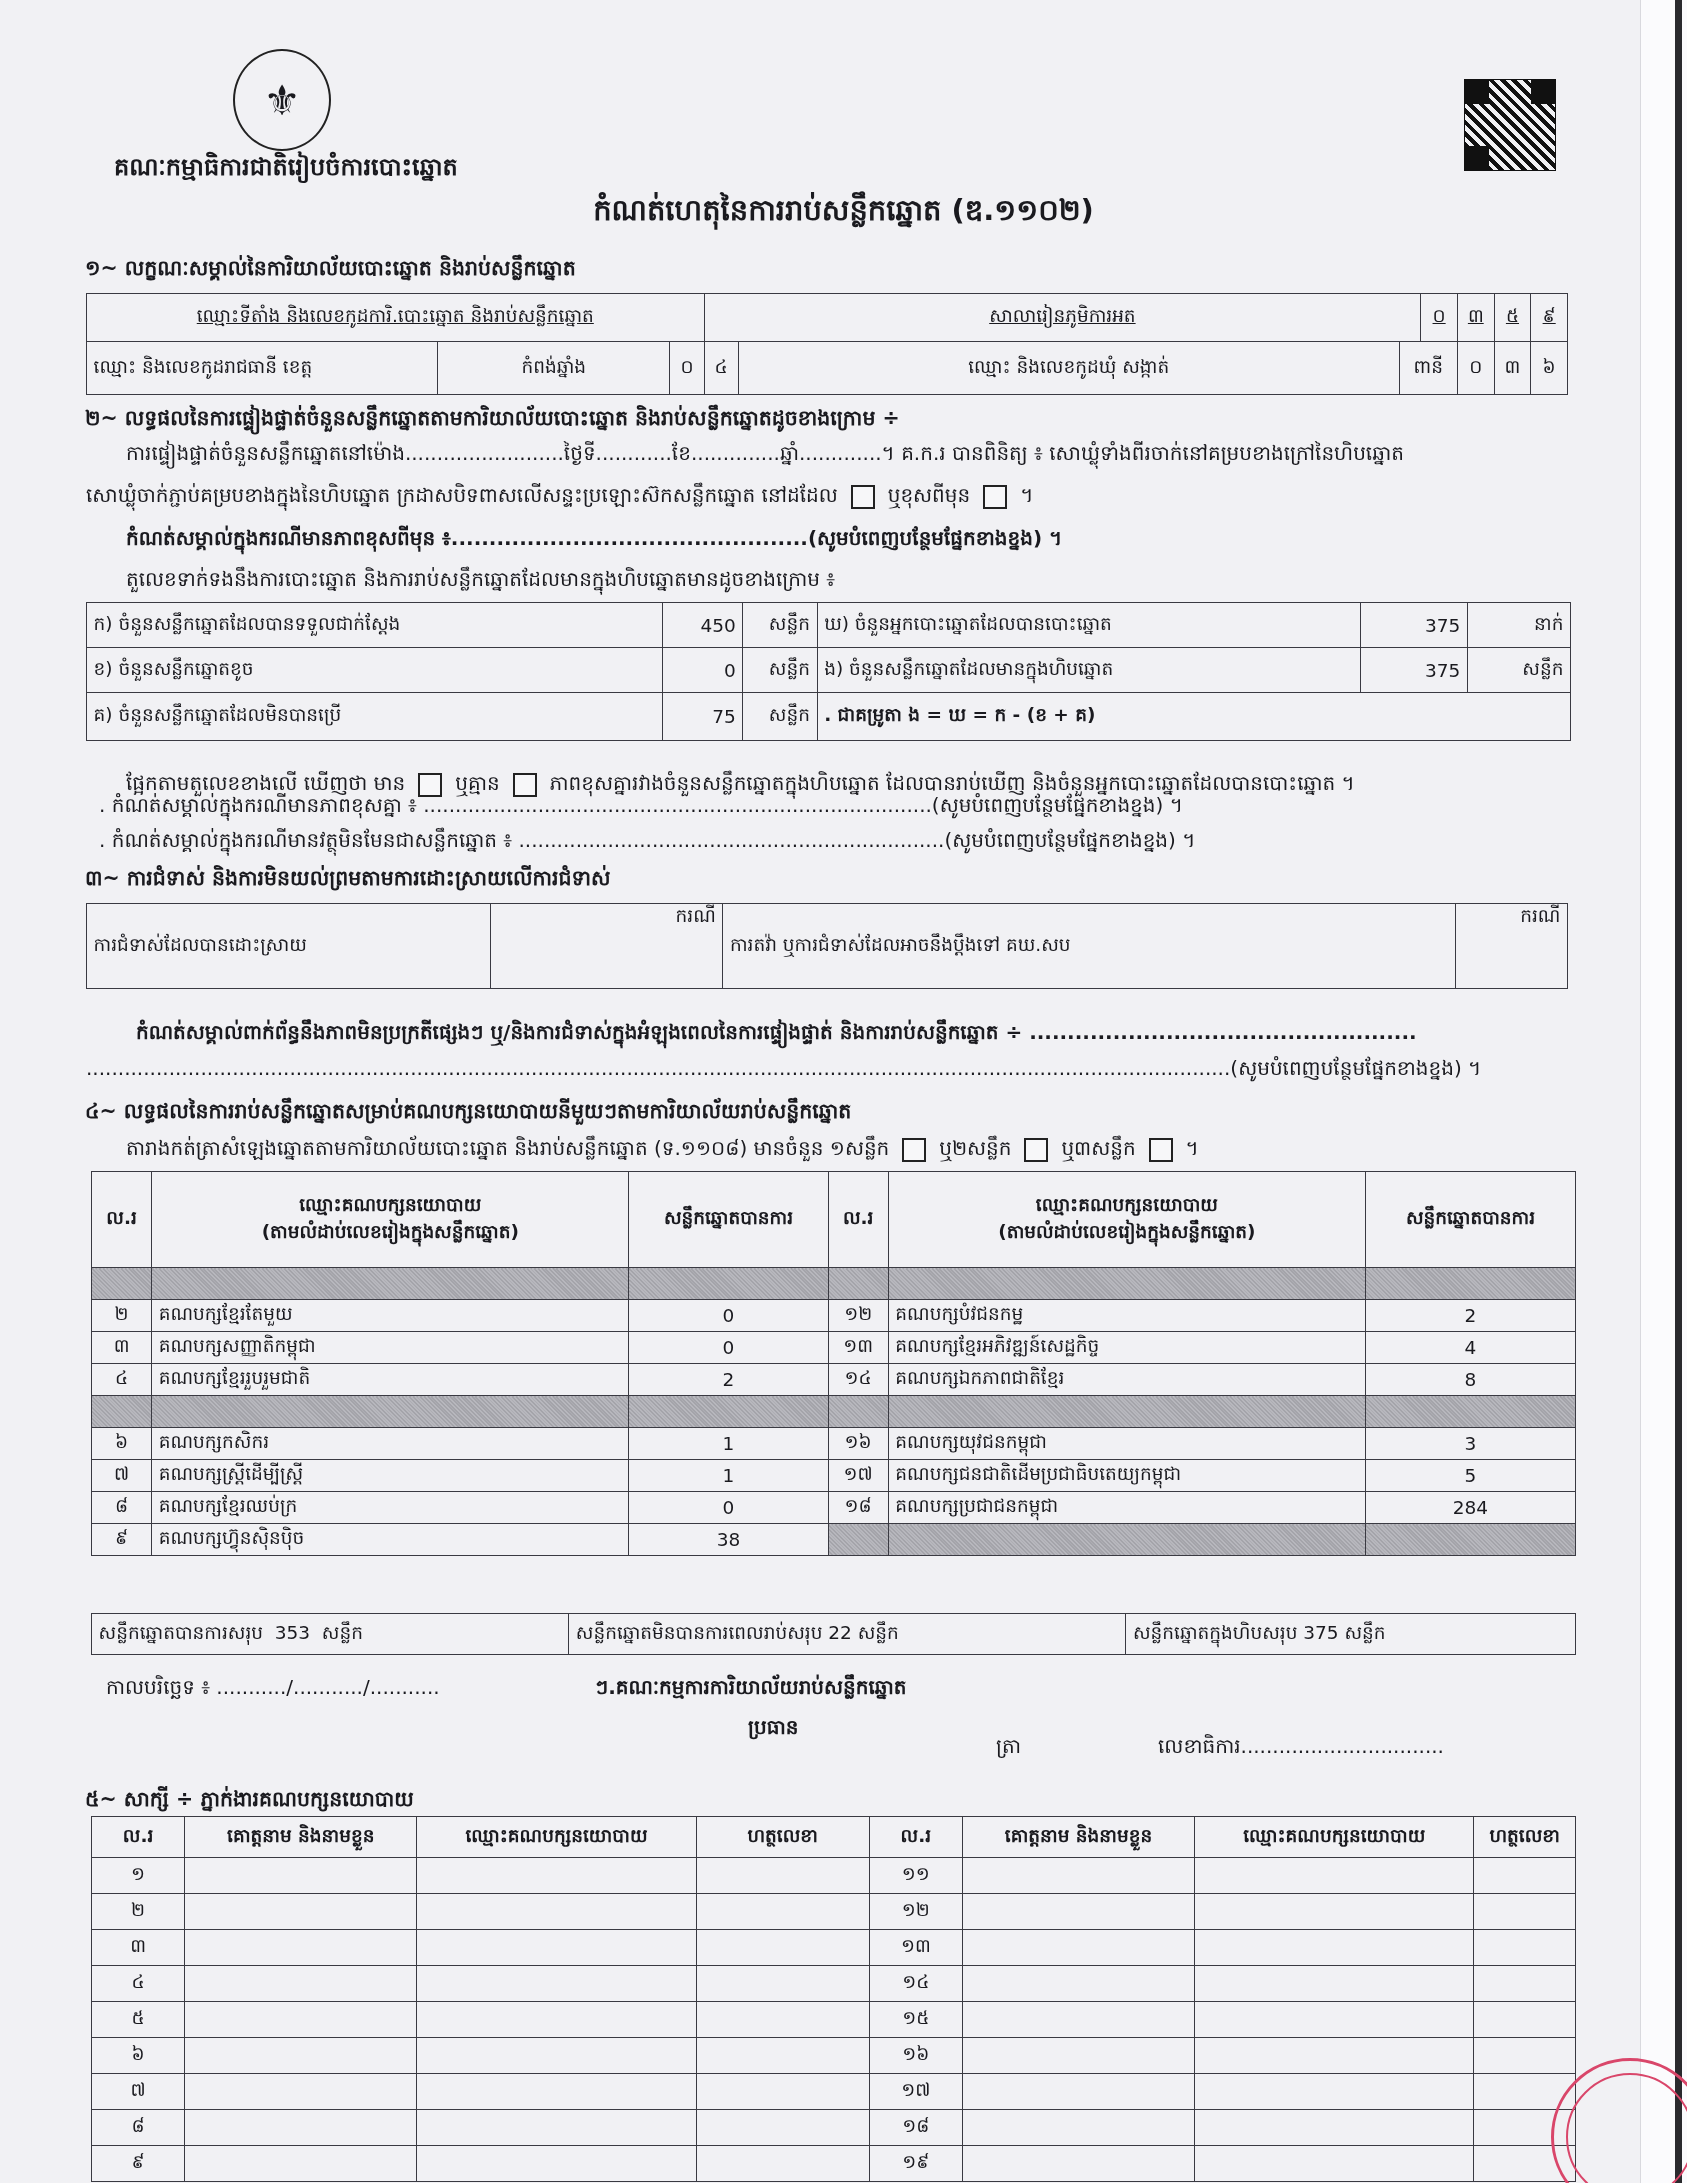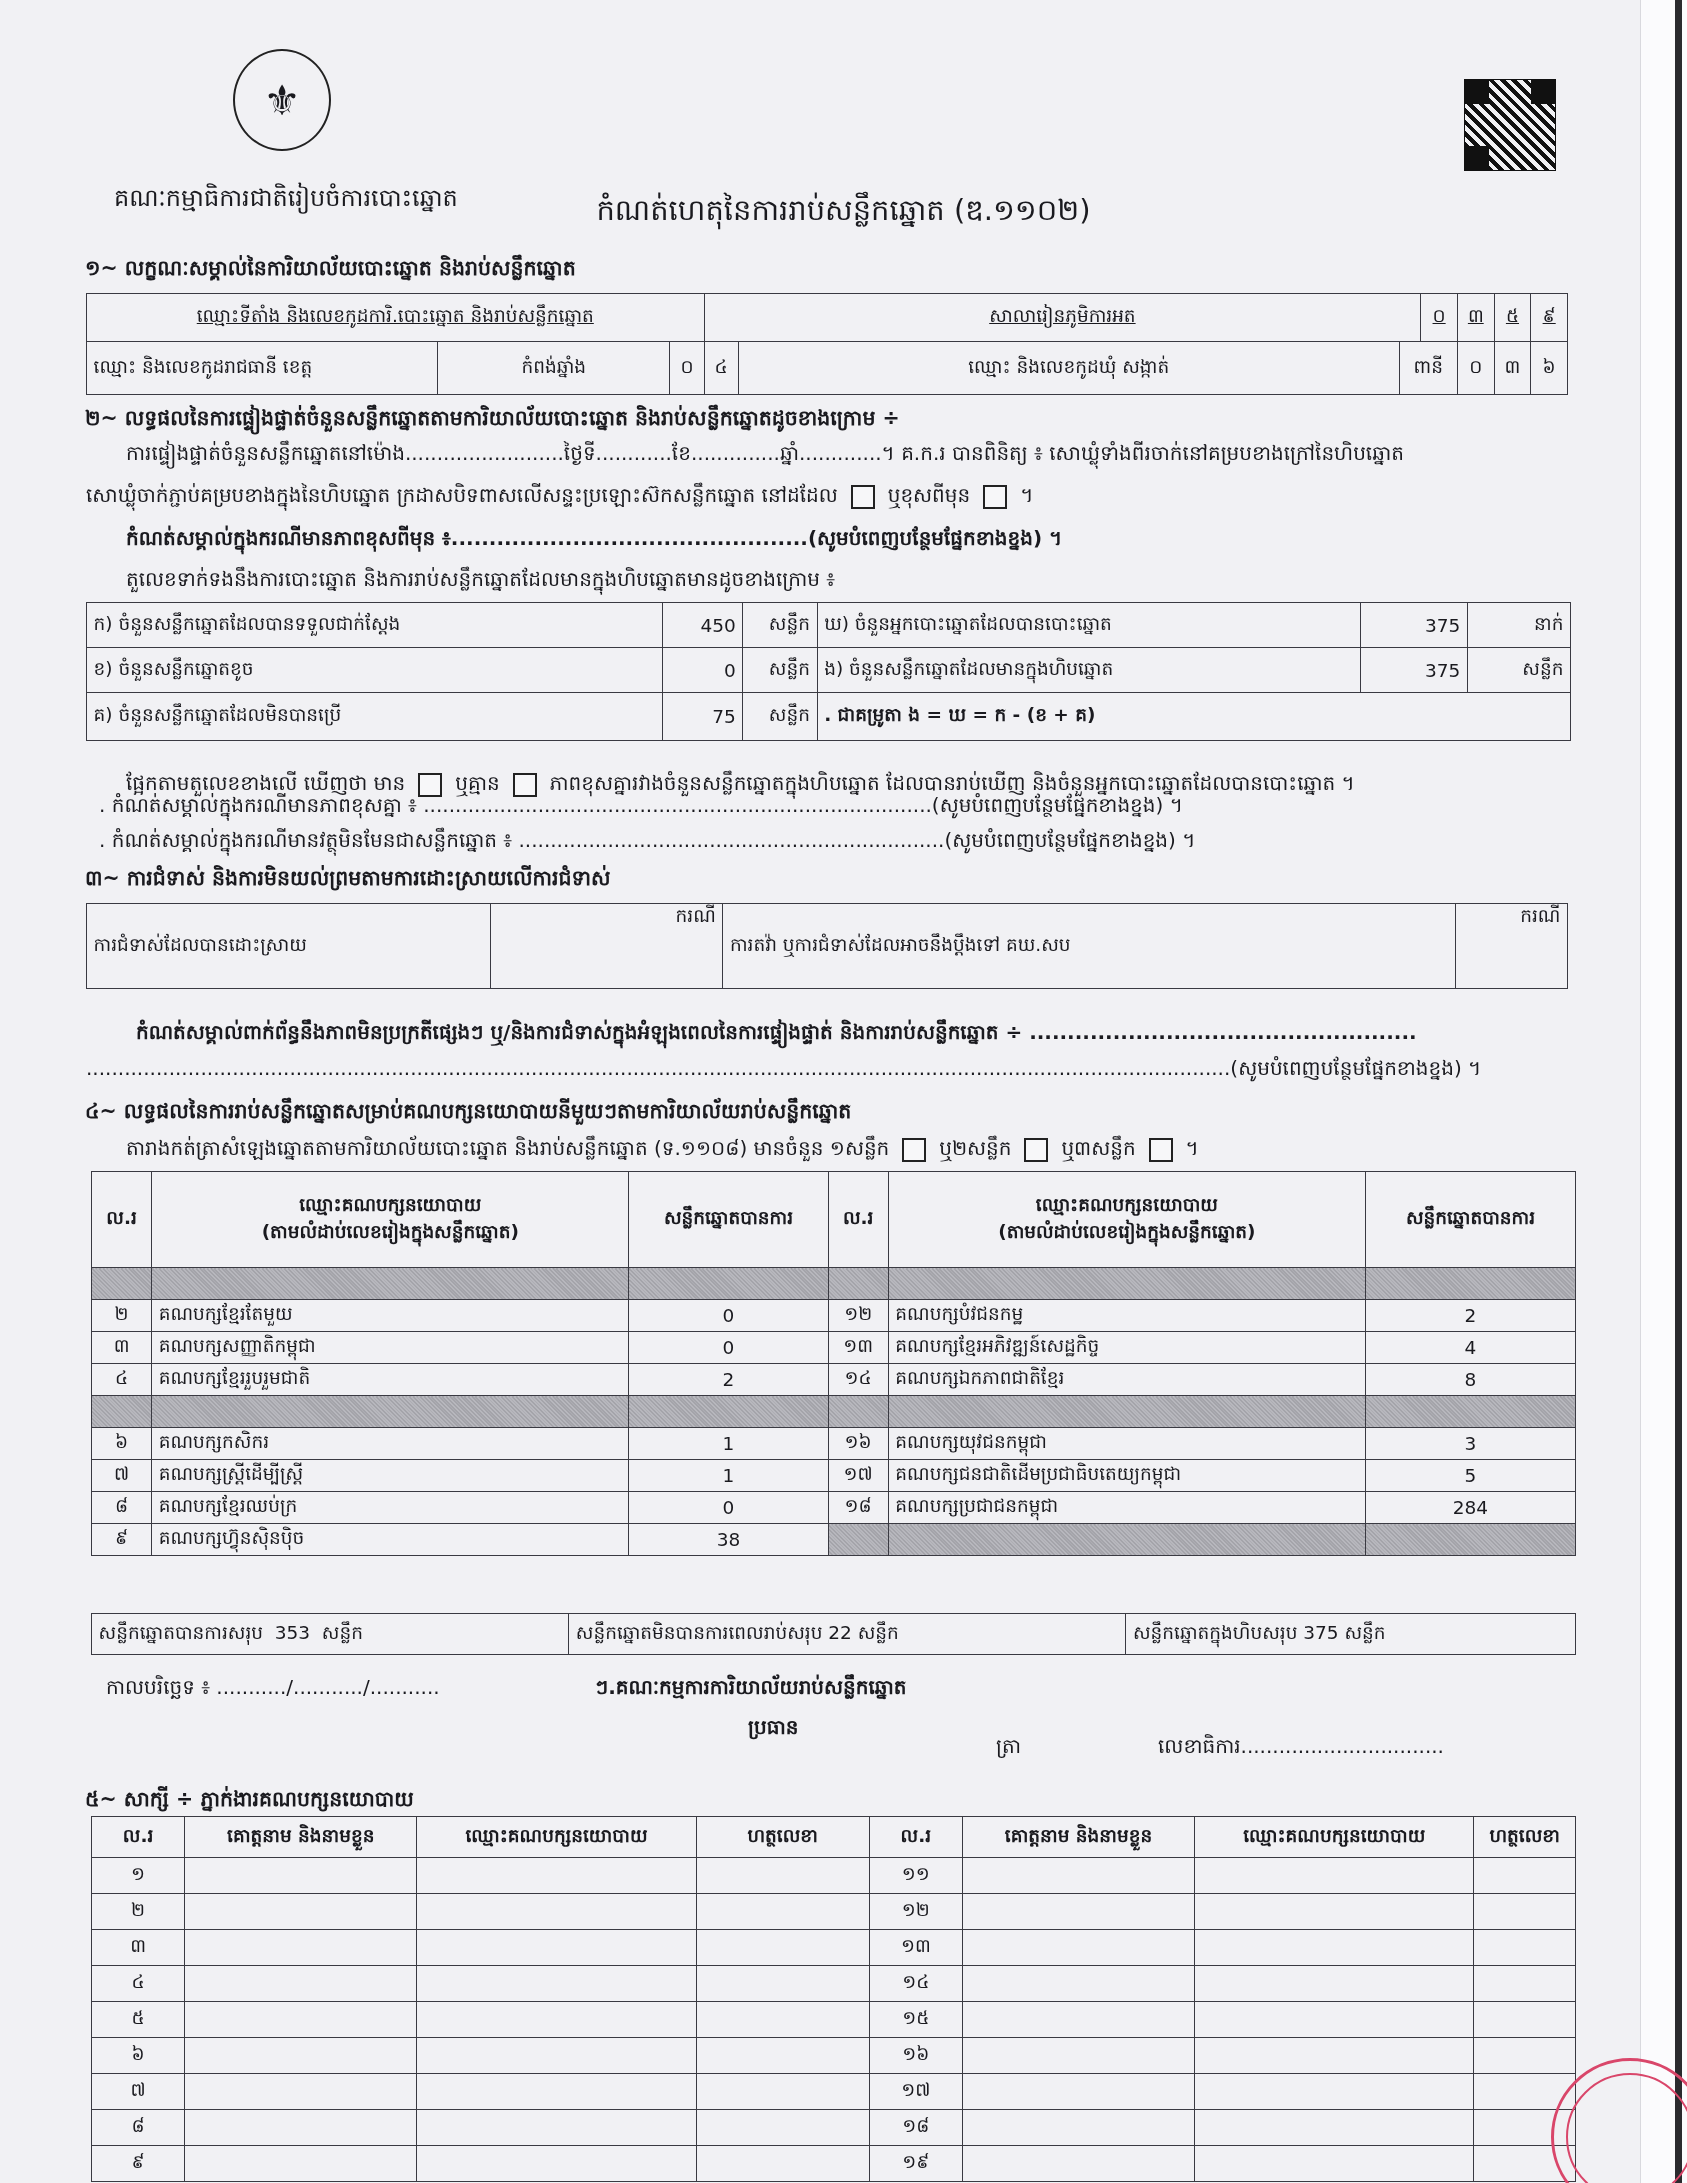--- a/index.html
+++ b/index.html
@@ -7,30 +7,30 @@
     width: 1687px; height: 2183px; position: relative; overflow: hidden;
     background: #f1f1f4;
     font-family: "DejaVu Sans", sans-serif; color: #1a1a1f;
   }
   .edge-right { position: absolute; right: 0; top: 0; width: 46px; height: 2183px; background: #fbfbfd; border-left: 1.3px solid #d9d9de; }
   .edge-right .shade { position: absolute; right: 5.3px; top: 0; width: 6.6px; height: 2183px; background: #2a2a2e; }
   .abs { position: absolute; }
   .bold { font-weight: bold; }
   .seal { left: 233px; top: 49px; width: 94px; height: 98px; border: 2px solid #222; border-radius: 50%;
           display: flex; align-items: center; justify-content: center; font-size: 42px; }
-  .org { left: 114px; top: 152px; font-size: 24px; font-weight: normal; margin-top: 31px; }
+  .org { left: 114px; top: 152px; font-size: 24px; font-weight: bold; }
   .qr { left: 1464px; top: 79px; width: 90px; height: 90px;
         background:
           linear-gradient(#111,#111) 0 0/24px 24px no-repeat,
           linear-gradient(#111,#111) 66px 0/24px 24px no-repeat,
           linear-gradient(#111,#111) 0 66px/24px 24px no-repeat,
           repeating-linear-gradient(45deg,#111 0 4px,#f1f1f4 4px 8px),
           repeating-linear-gradient(-45deg,#111 0 3.3px,#f1f1f4 3.3px 7.3px);
         border: 1.3px solid #111; }
-  .title { left: 0; width: 1687px; top: 192px; text-align: center; font-size: 29px; font-weight: normal; }
+  .title { left: 0; width: 1687px; top: 192px; text-align: center; font-size: 29px; font-weight: bold; }
   .sec-head { font-size: 20.5px; font-weight: bold; }
   .line-txt { font-size: 20px; white-space: nowrap; }
   table { border-collapse: collapse; position: absolute; font-size: 18.5px; }
   td, th { border: 1.3px solid #3a3a42; padding: 0 6.6px; }
   .c { text-align: center; }
   .r { text-align: right; }
   .box { display: inline-block; width: 20px; height: 20px; border: 2px solid #222; vertical-align: middle; margin: 0 6.6px; background: #f7f7f9; }
   .stamp { left: 1551px; top: 2058px; width: 152px; height: 152px; border: 3.3px solid #d9466a; border-radius: 50%; }
   .stamp::after { content: ""; position: absolute; left: 12px; top: 12px; right: 12px; bottom: 12px; border: 2px solid #d9466a; border-radius: 50%; }
 </style>

